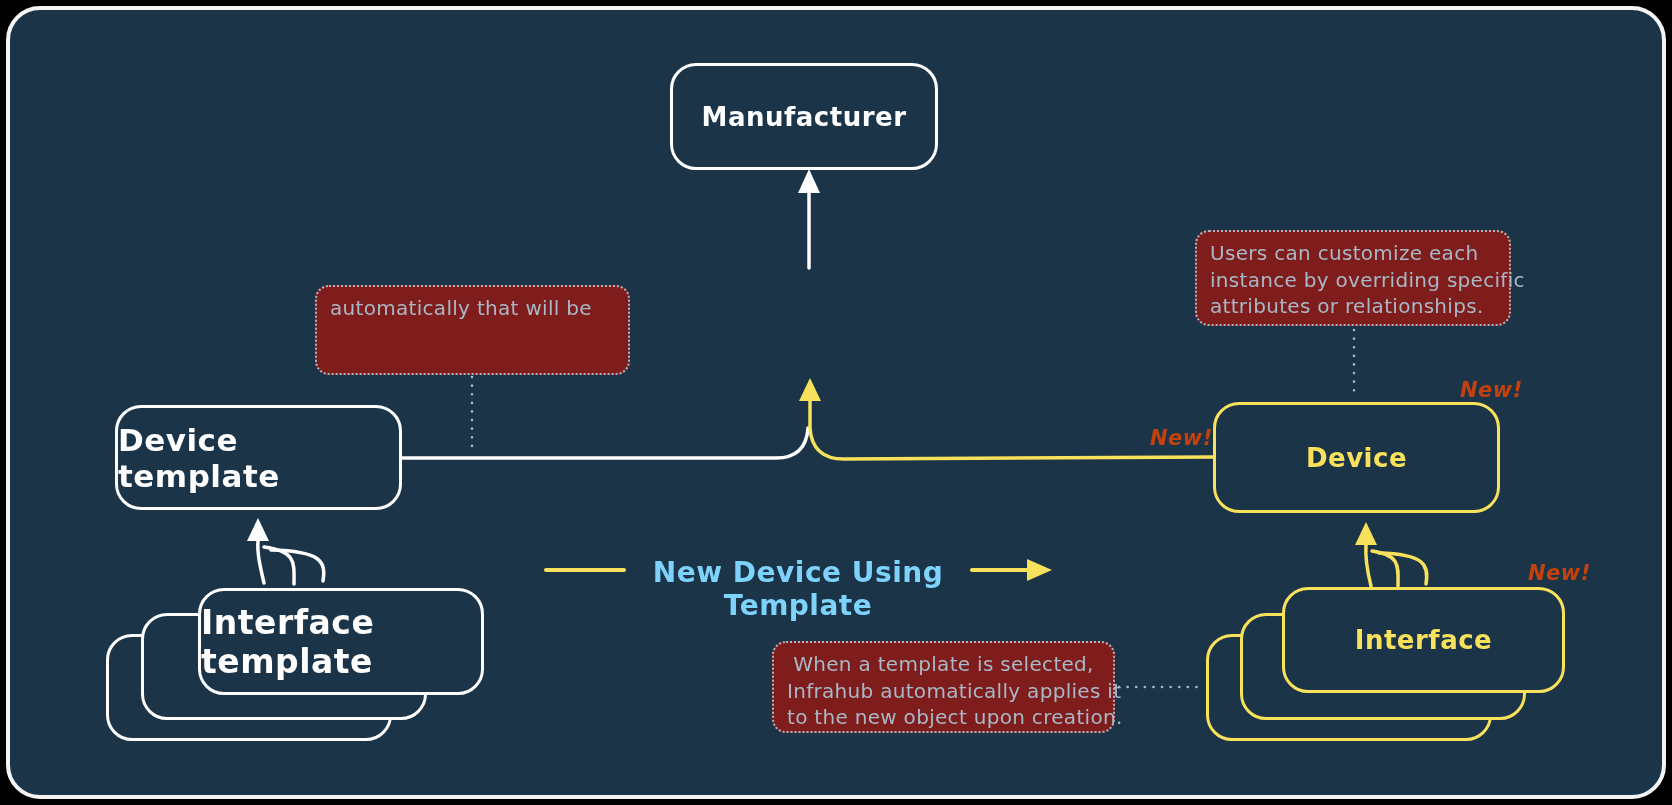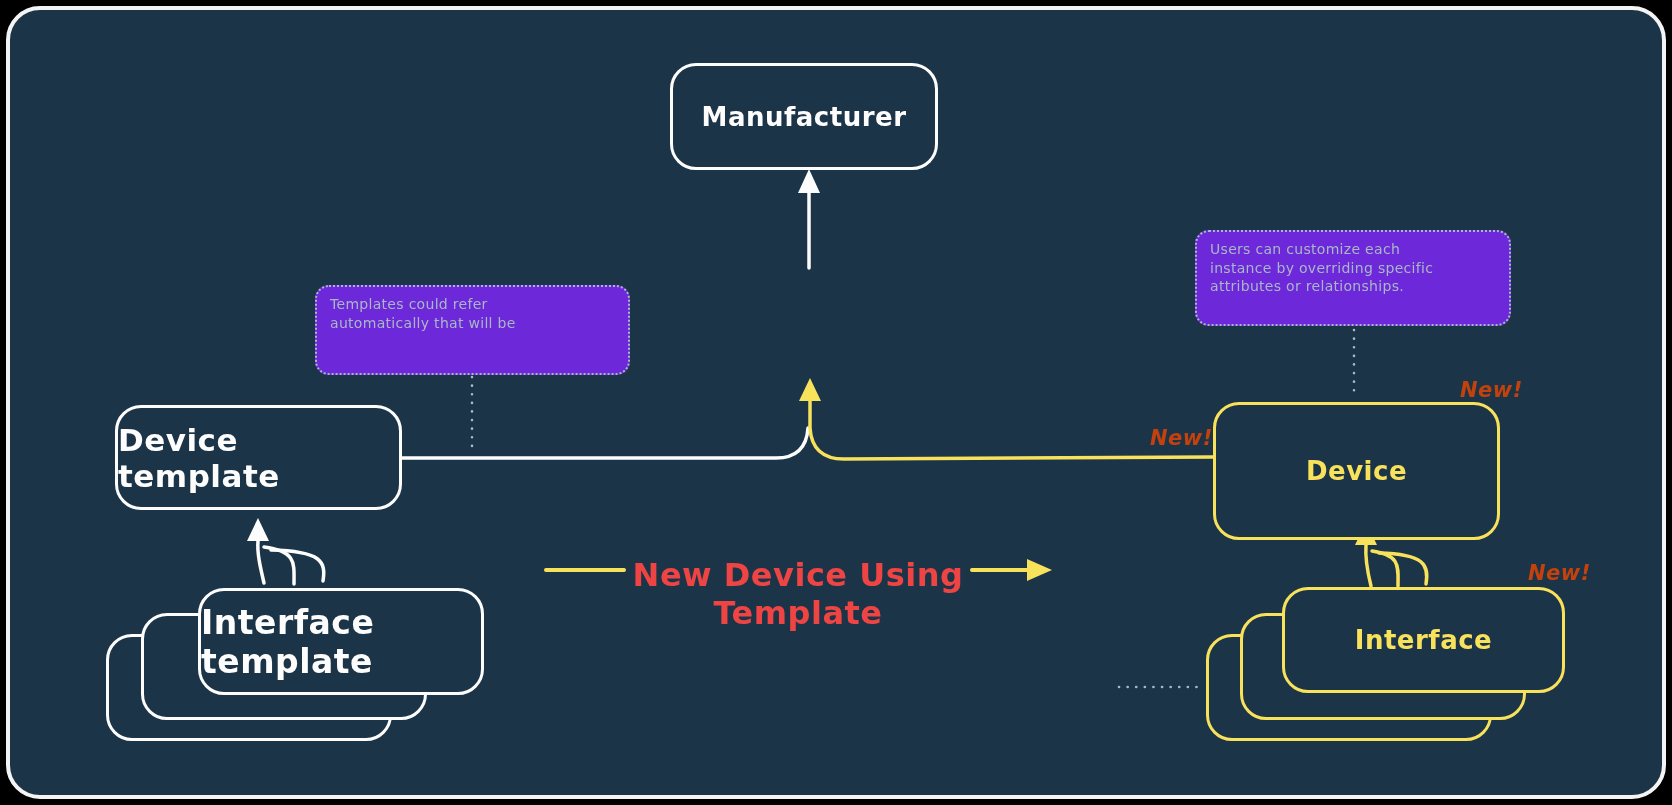--- a/index.html
+++ b/index.html
@@ -13,28 +13,28 @@
   .node{position:absolute;display:flex;align-items:center;justify-content:center;
         box-sizing:border-box;border:3px solid #fdfdfd;border-radius:26px;
         background:#1c3448;color:#fdfdfd;font-size:26px;font-weight:bold;
         letter-spacing:.5px;}
   .node.yellow{border-color:#f8e15b;color:#f8e15b;}
   .stack-card{position:absolute;box-sizing:border-box;border:3px solid #fdfdfd;
         border-radius:26px;background:#1c3448;}
   .stack-card.yellow{border-color:#f8e15b;}
 
   .note{position:absolute;box-sizing:border-box;border:2.5px dotted #a9b8c6;
-        border-radius:14px;background:#6d28d9;color:#a9b8c6;
-        font-size:14px;line-height:1.33;padding:8px 13px;letter-spacing:.3px;}
+        border-radius:14px;background:#7f1d1d;color:#a9b8c6;
+        font-size:20px;line-height:1.33;padding:8px 13px;letter-spacing:.3px;}
   .note .ln{white-space:nowrap;}
 
   .badge{position:absolute;color:#c2410c;font-size:21px;font-weight:bold;
          font-style:italic;letter-spacing:.5px;}
   .flow-label{position:absolute;left:624px;top:556px;width:348px;
-        text-align:center;color:#ef4444;font-size:32px;font-weight:bold;
+        text-align:center;color:#7dd3fc;font-size:28px;font-weight:bold;
         letter-spacing:.5px;}
 </style>
 </head>
 <body>
 
 <div class="card"></div>
 
 <div class="stage">
 
   <svg class="wires" width="1672" height="805" viewBox="0 0 1672 805">
@@ -92,41 +92,45 @@
   <div class="node" style="left:115px;top:405px;width:287px;height:105px;font-size:31px;">
     <span>Device template</span>
   </div>
 
   <div class="stack-card" style="left:106px;top:634px;width:286px;height:107px;"></div>
   <div class="stack-card" style="left:141px;top:613px;width:286px;height:107px;"></div>
   <div class="node" style="left:182px;top:588px;width:286px;height:107px;font-size:33px;margin-left:16px;">
     <span>Interface template</span>
   </div>
 
-  <div class="node yellow" style="left:1213px;top:402px;width:287px;height:138px;">
+  <div class="node yellow" style="left:1213px;top:402px;width:287px;height:111px;">
     <span>Device</span>
   </div>
 
   <div class="stack-card yellow" style="left:1206px;top:634px;width:286px;height:107px;"></div>
   <div class="stack-card yellow" style="left:1240px;top:613px;width:286px;height:107px;"></div>
   <div class="node yellow" style="left:1282px;top:587px;width:283px;height:106px;">
     <span>Interface</span>
   </div>
 
   <div class="note" style="left:315px;top:285px;width:315px;height:90px;">
-    <div class="ln">Templates could refer</div>
     <div class="ln">automatically that will be</div>
   </div>
 
   <div class="note" style="left:1195px;top:230px;width:316px;height:96px;">
     <div class="ln">Users can customize each</div>
     <div class="ln">instance by overriding specific</div>
     <div class="ln">attributes or relationships.</div>
   </div>
 
+  <div class="note" style="left:772px;top:641px;width:343px;height:92px;text-align:center;">
+    <div class="ln">When a template is selected,</div>
+    <div class="ln">Infrahub automatically applies it</div>
+    <div class="ln">to the new object upon creation.</div>
+  </div>
 
   <div class="badge" style="left:1150px;top:426px;">New!</div>
   <div class="badge" style="left:1460px;top:378px;">New!</div>
   <div class="badge" style="left:1528px;top:561px;">New!</div>
 
   <div class="flow-label">New Device Using Template</div>
 
 </div>
 
 </body></html>

